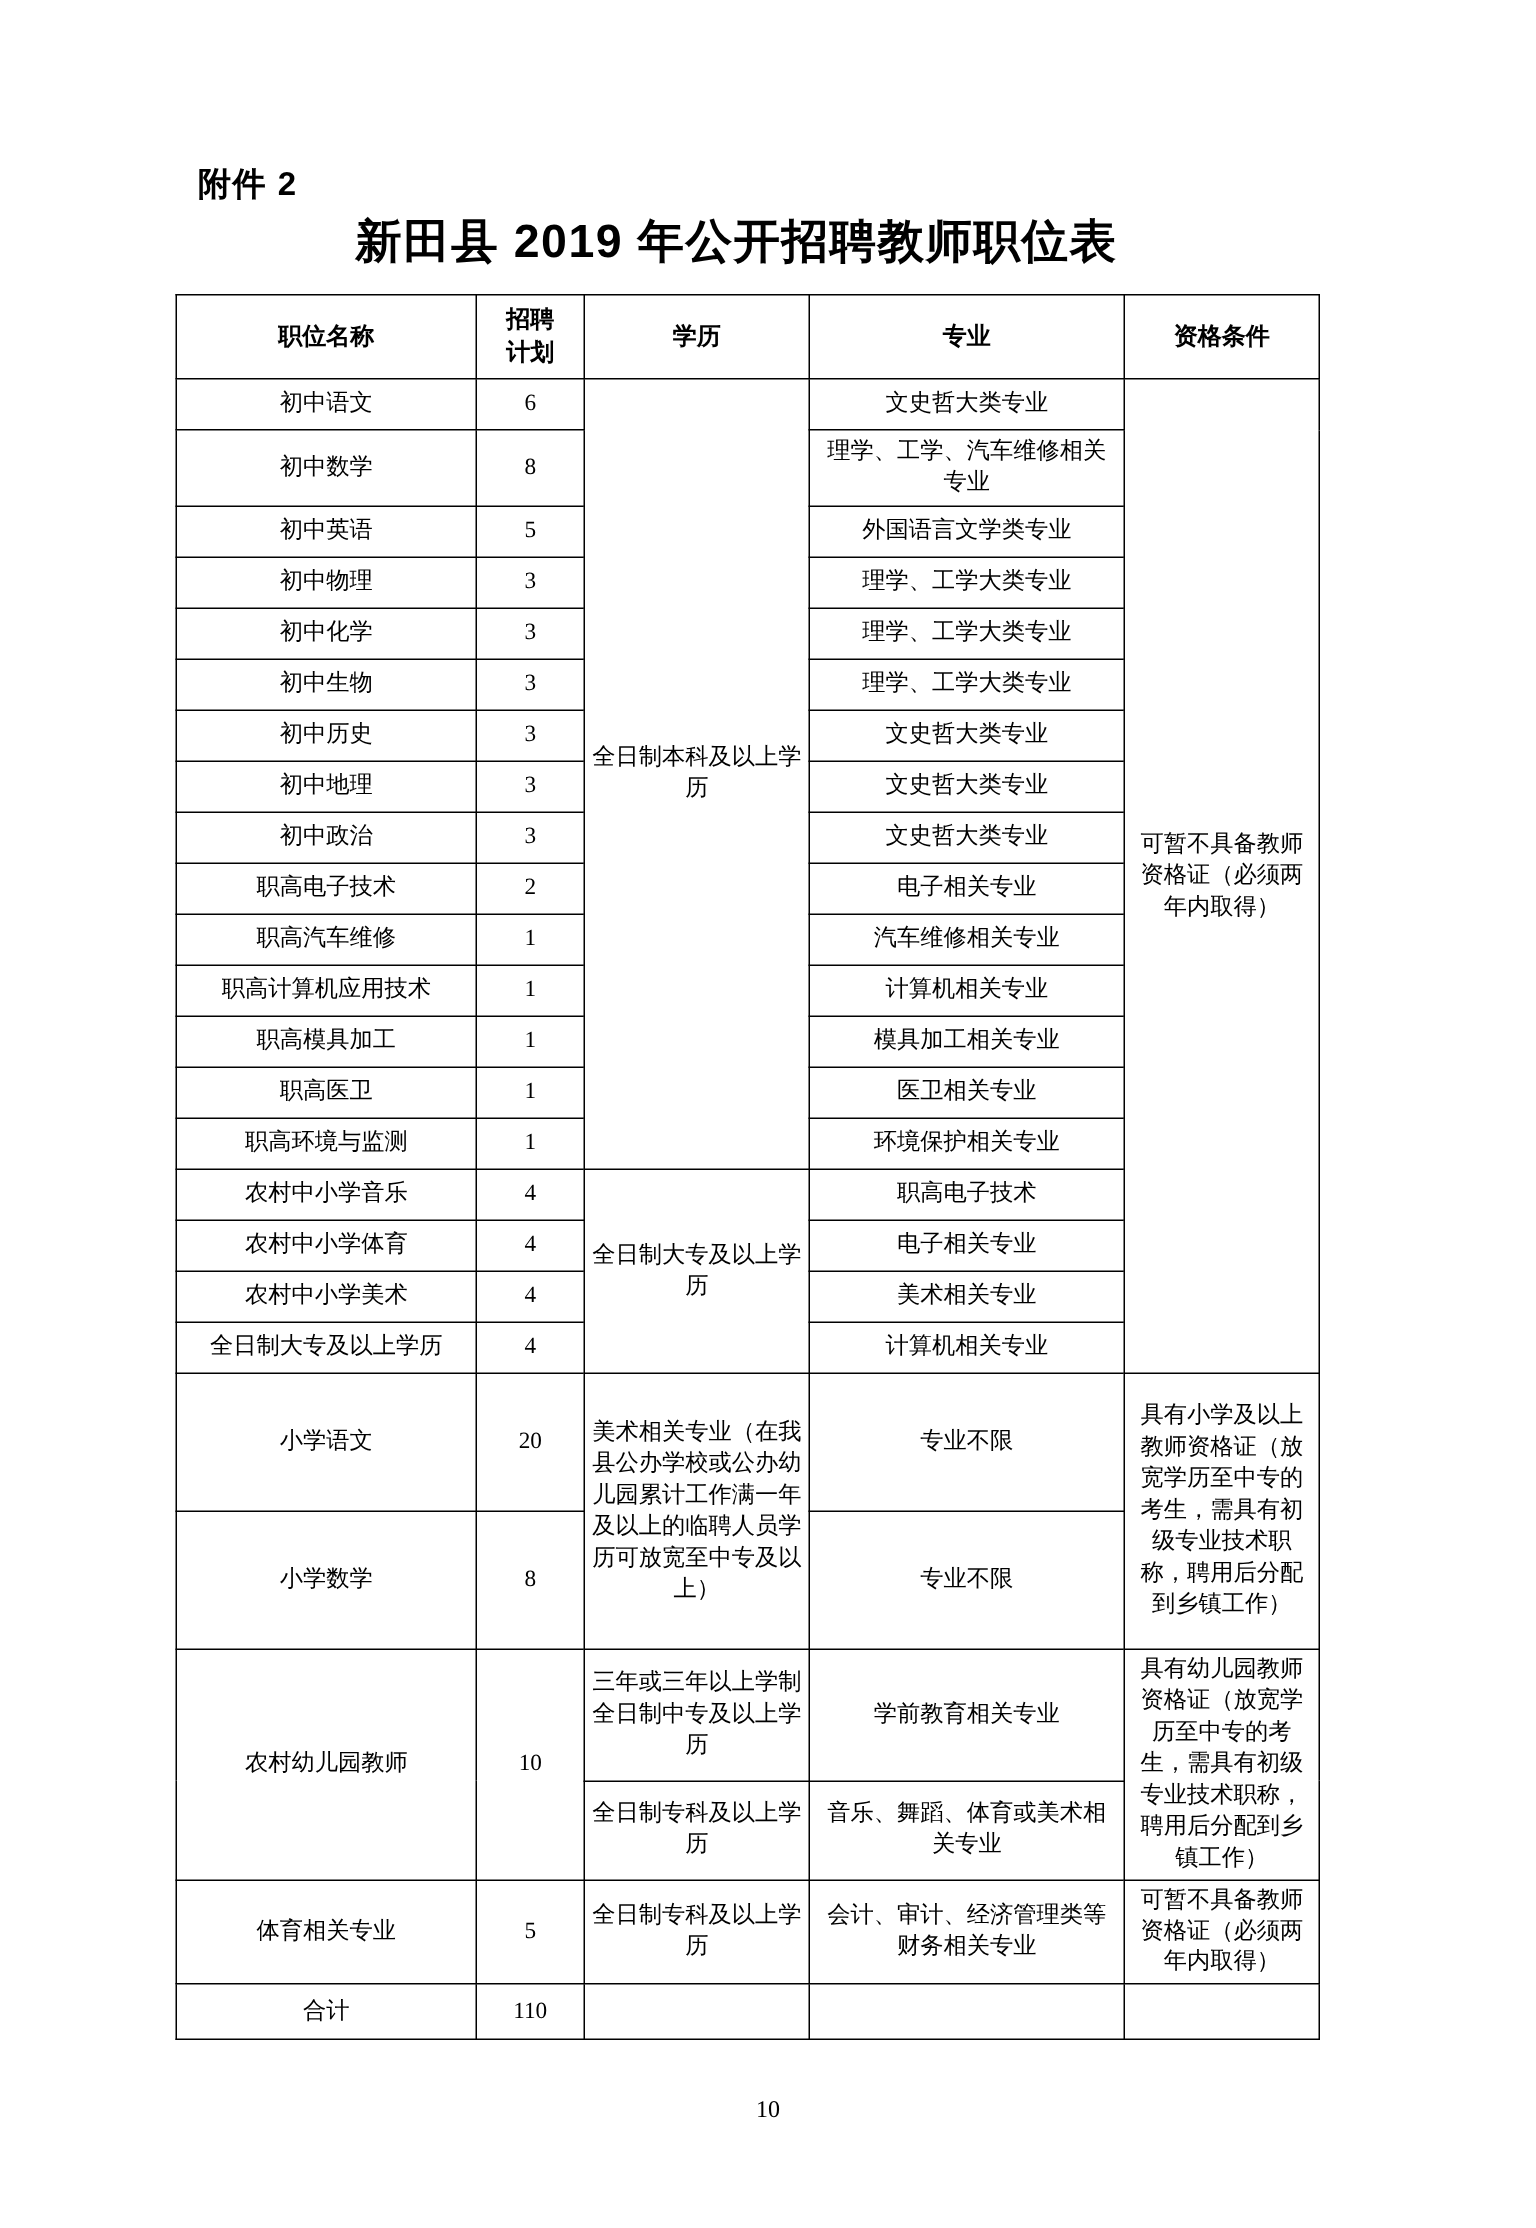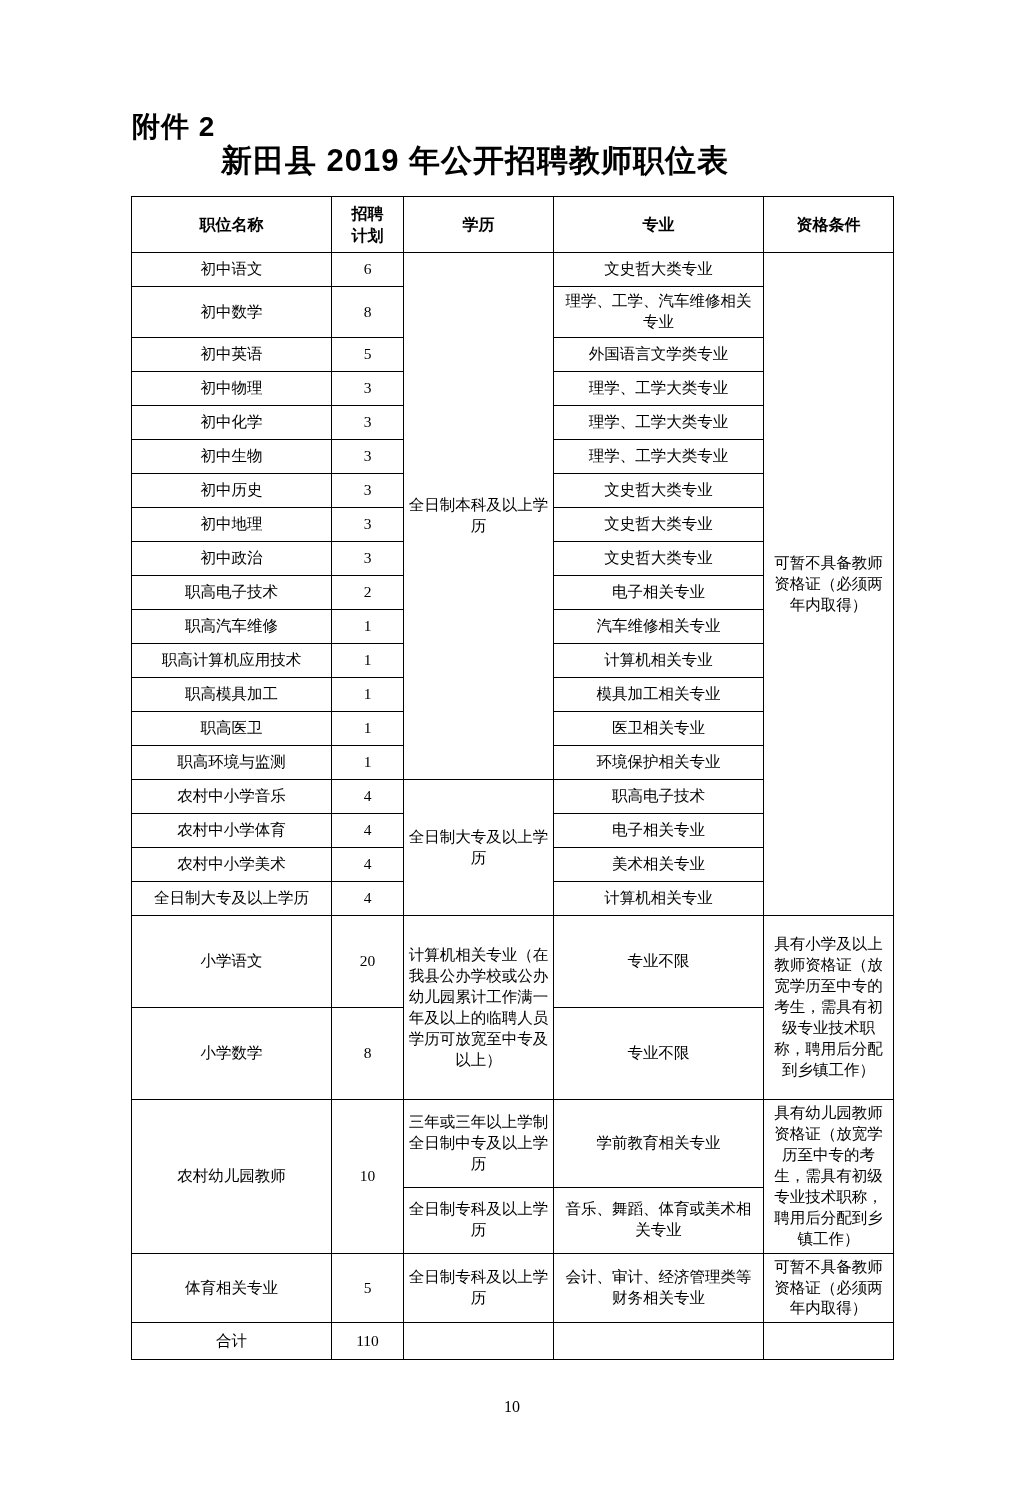--- a/index.html
+++ b/index.html
@@ -19,40 +19,40 @@
     position: relative;
     width: 1024px;
     height: 1485px;
     box-sizing: border-box;
     padding: 0;
   }
   .attachment-label {
     position: absolute;
     left: 132px;
     top: 108px;
-    font-size: 28px;
+    font-size: 22px;
     font-weight: bold;
     font-family: "Liberation Sans", "DejaVu Sans", sans-serif;
     letter-spacing: 1px;
   }
   .doc-title {
     position: absolute;
-    left: 0;
+    left: 16px;
     top: 140px;
     width: 912px;
     text-align: center;
     font-size: 31px;
     font-weight: bold;
     font-family: "Liberation Sans", "DejaVu Sans", sans-serif;
     letter-spacing: 1px;
     padding-left: 19px;
   }
   table.jobs {
     position: absolute;
-    left: 131px;
+    left: 117px;
     top: 196px;
     width: 762px;
     border-collapse: collapse;
     table-layout: fixed;
     font-size: 15.5px;
   }
   table.jobs td, table.jobs th {
     border: 1px solid #000000;
     text-align: center;
     vertical-align: middle;
@@ -224,21 +224,21 @@
       </tr>
       <tr class="row-h-1">
         <td>全日制大专及以上学历</td>
         <td>4</td>
         <td>计算机相关专业</td>
       </tr>
 
       <tr>
         <td style="height:85px">小学语文</td>
         <td>20</td>
-        <td rowspan="2" class="edu-multi">计算机相关专业（在我县公办学校或公办幼儿园累计工作满一年及以上的临聘人员学历可放宽至中专及以上）</td>
+        <td rowspan="2" class="edu-multi">美术相关专业（在我县公办学校或公办幼儿园累计工作满一年及以上的临聘人员学历可放宽至中专及以上）</td>
         <td>专业不限</td>
         <td rowspan="2" class="qual-left">具有小学及以上教师资格证（放宽学历至中专的考生，需具有初级专业技术职称，聘用后分配到乡镇工作）</td>
       </tr>
 
       <tr>
         <td style="height:85px">小学数学</td>
         <td>8</td>
         <td>专业不限</td>
       </tr>
 

